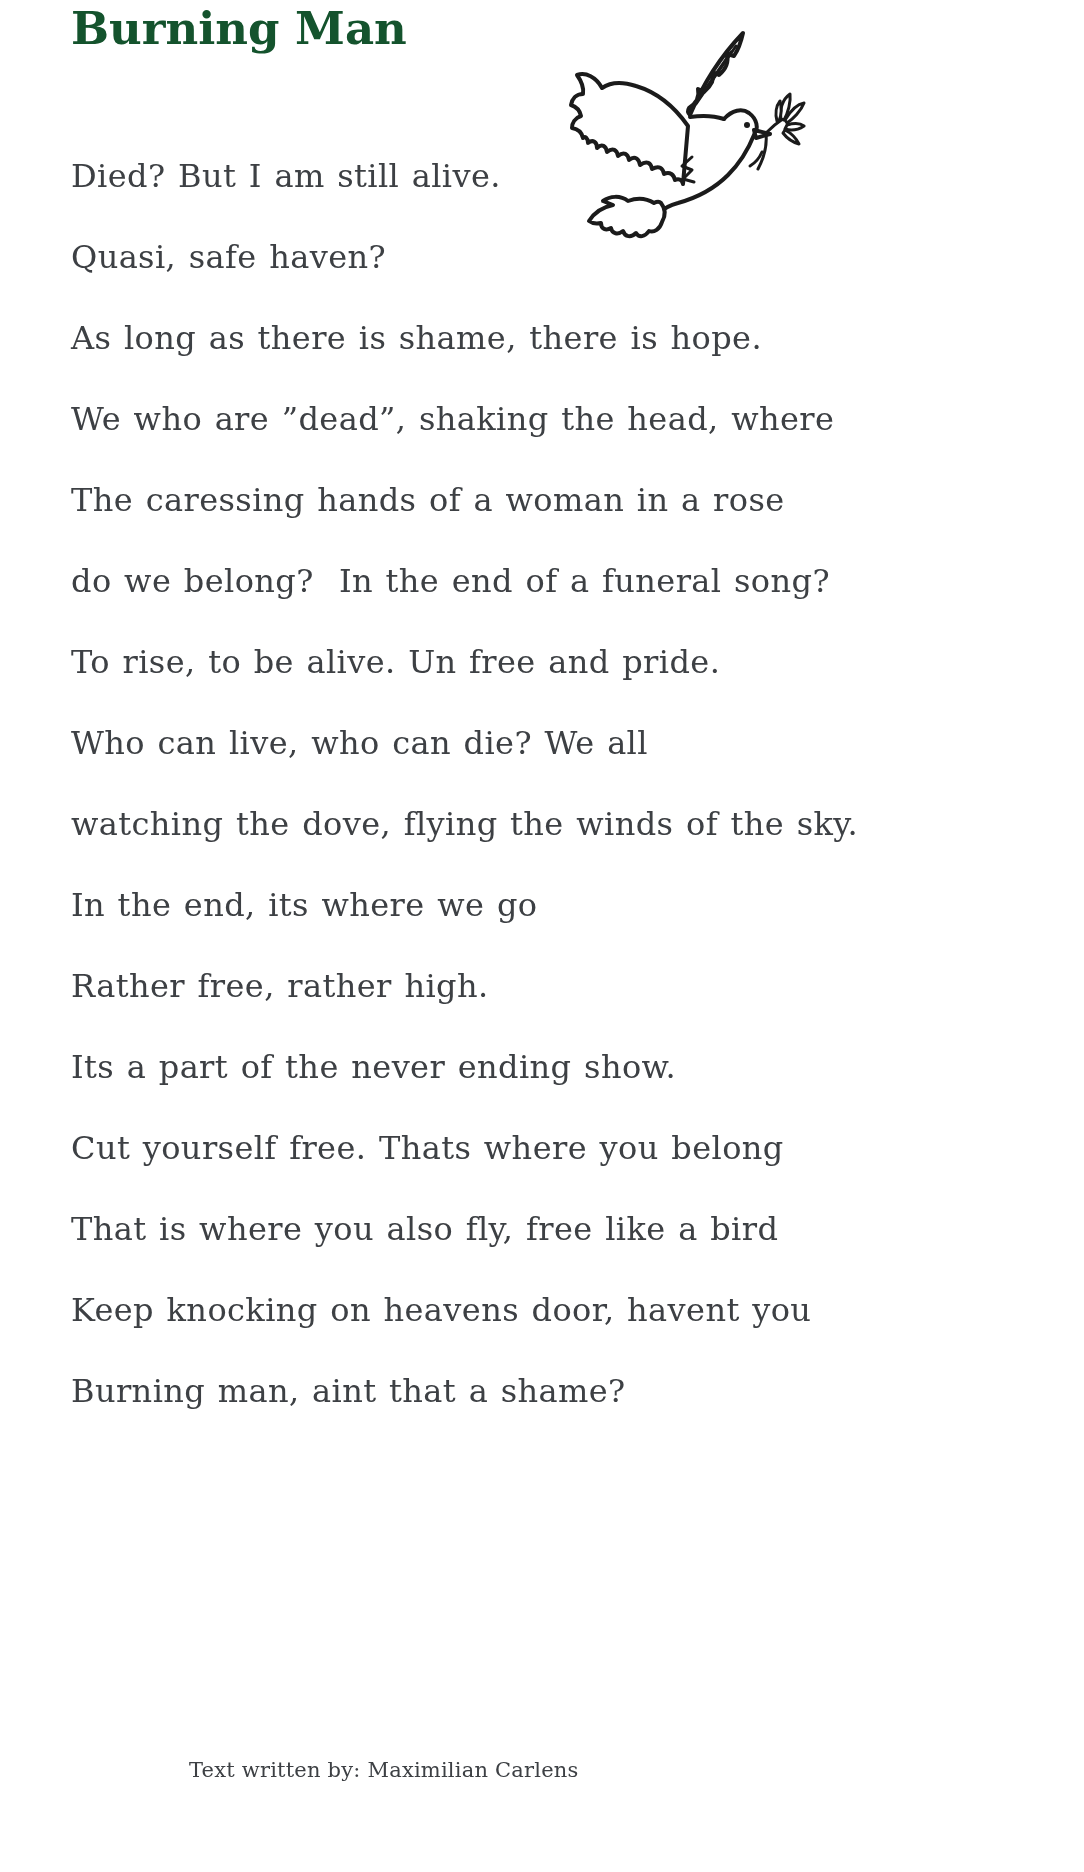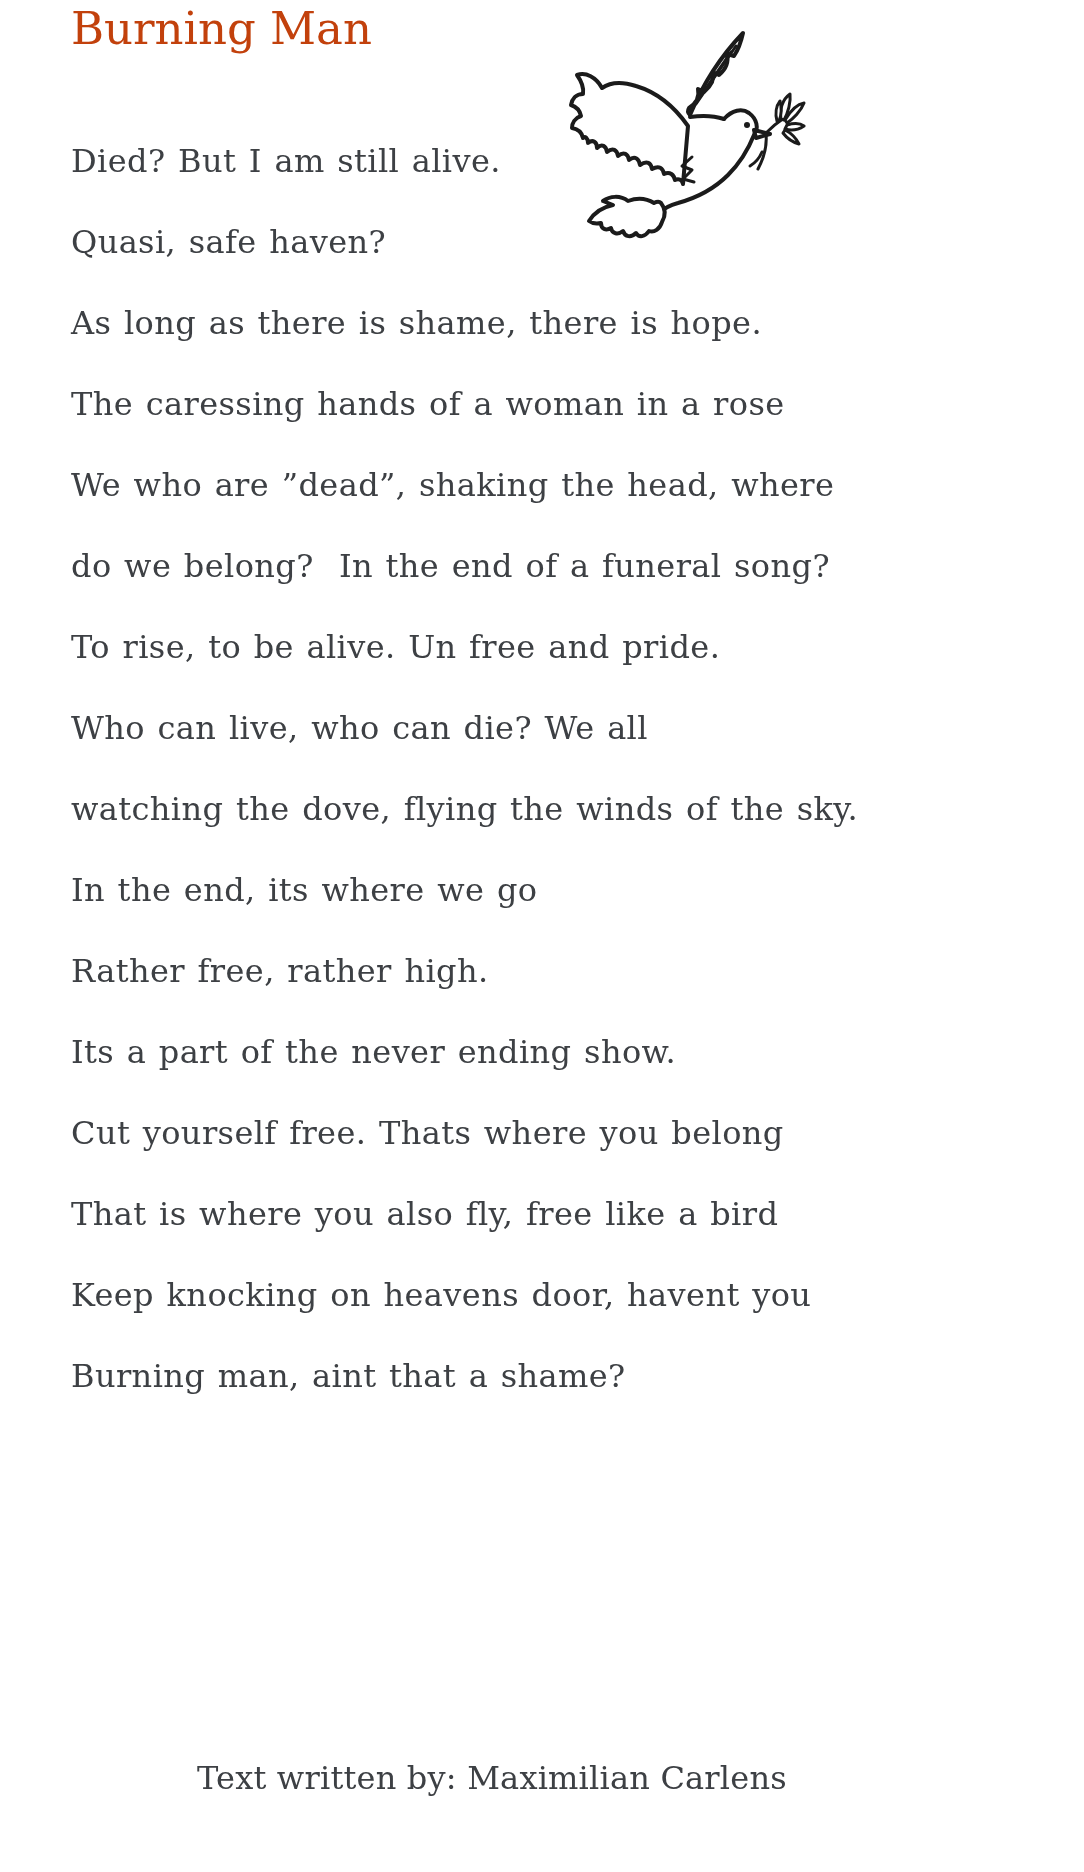--- a/index.html
+++ b/index.html
@@ -14,54 +14,54 @@
     overflow: hidden;
     font-family: "DejaVu Serif", "Liberation Serif", serif;
   }
   .title {
     position: absolute;
     left: 71px;
     top: 6px;
     margin: 0;
     font-size: 45px;
     line-height: 1;
-    font-weight: 400;
-    color: #c2410c;
+    font-weight: 700;
+    color: #14532d;
     letter-spacing: 0px;
     white-space: pre;
   }
   .dove {
     position: absolute;
     left: 566px;
     top: 24px;
     width: 240px;
     height: 228px;
   }
   .poem {
     position: absolute;
     left: 71px;
-    top: 121px;
+    top: 136px;
   }
   .poem .line {
     margin: 0;
     height: 81px;
     line-height: 81px;
     font-size: 32px;
     color: #3d4044;
     letter-spacing: 0.4px;
     word-spacing: 2px;
     white-space: pre;
   }
   .attribution {
     position: absolute;
     left: 185px;
     top: 1726px;
-    margin: 12px;
+    margin: 4px;
     line-height: 81px;
-    font-size: 32px;
+    font-size: 21px;
     color: #3d4044;
     letter-spacing: 0.2px;
     white-space: pre;
   }
 </style>
 </head>
 <body>
 
 <div>
 
@@ -97,22 +97,22 @@
       <path stroke-width="3" d="M221,101 C228,99 234,99 238,102 C232,106 225,107 219,105 Z"></path>
       <path stroke-width="3" d="M219,106 C225,109 230,114 233,120 C226,118 220,113 217,109 Z"></path>
       <path stroke-width="3" d="M211,97 C209,90 210,82 214,77 C216,84 215,92 213,97 Z"></path>
     </g>
   </svg>
 
   <div class="poem">
     <p class="line">Died? But I am still alive.</p>
     <p class="line">Quasi, safe haven?</p>
     <p class="line">As long as there is shame, there is hope.</p>
+    <p class="line">We who are ”dead”, shaking the head, where</p>
     <p class="line">The caressing hands of a woman in a rose</p>
-    <p class="line">We who are ”dead”, shaking the head, where</p>
     <p class="line">do we belong?&nbsp; In the end of a funeral song?</p>
     <p class="line">To rise, to be alive. Un free and pride.</p>
     <p class="line">Who can live, who can die? We all</p>
     <p class="line">watching the dove, flying the winds of the sky.</p>
     <p class="line">In the end, its where we go</p>
     <p class="line">Rather free, rather high.</p>
     <p class="line">Its a part of the never ending show.</p>
     <p class="line">Cut yourself free. Thats where you belong</p>
     <p class="line">That is where you also fly, free like a bird</p>
     <p class="line">Keep knocking on heavens door, havent you</p>

